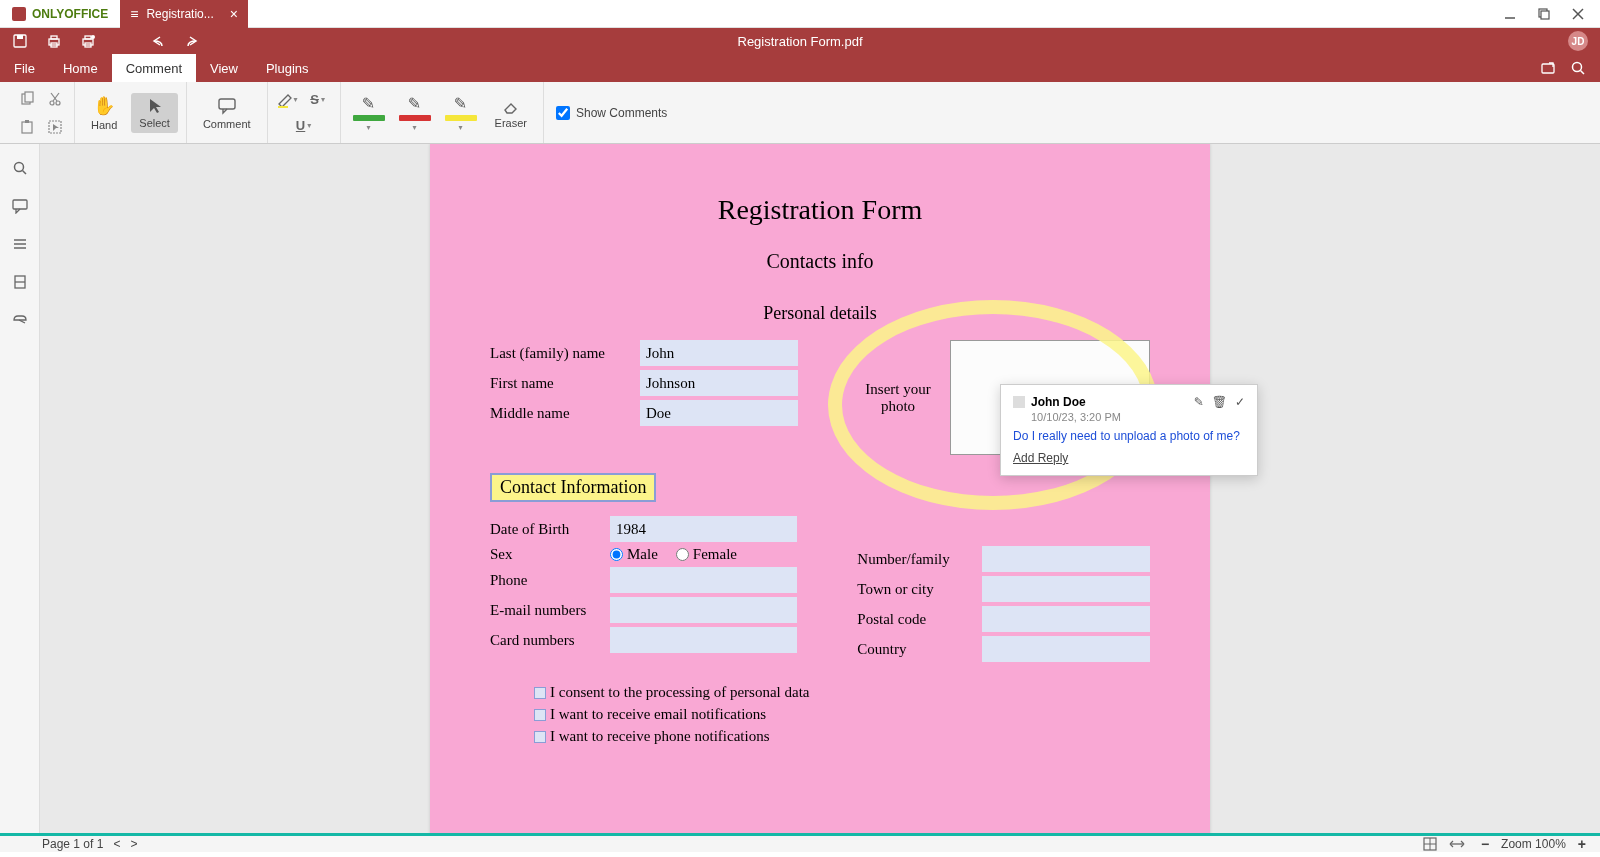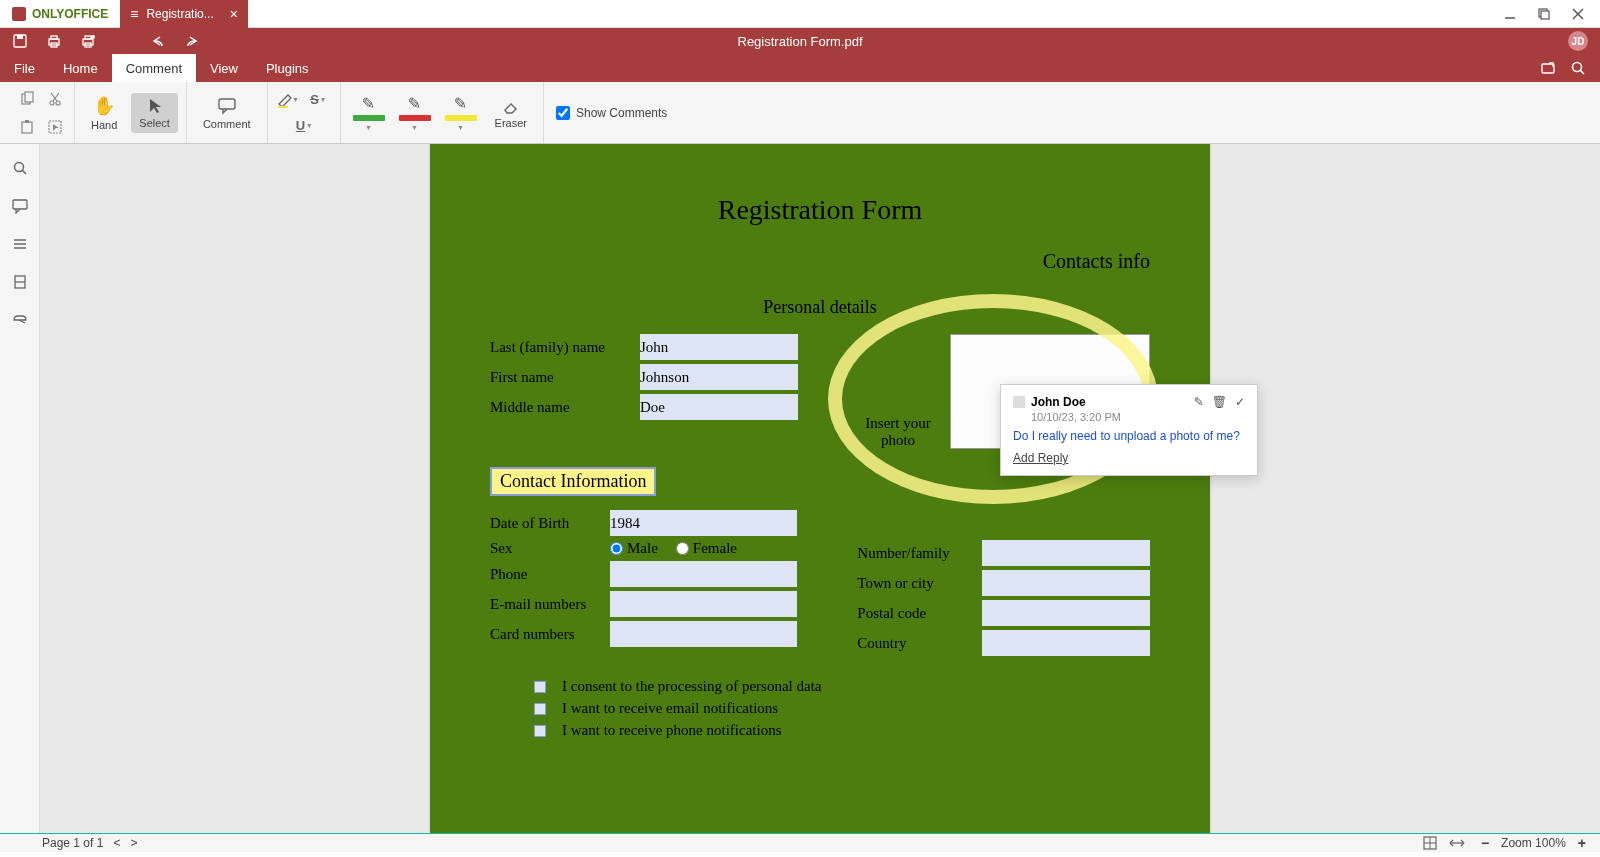--- a/index.html
+++ b/index.html
@@ -39,62 +39,62 @@
 .strip-wrap .pen { font-size: 16px; color: #555; }
 .strip-wrap .caret { font-size: 8px; color: #888; }
 .show-comments { display: flex; align-items: center; gap: 6px; font-size: 12px; color: #444; padding-left: 12px; }
 .show-comments input { width: 14px; height: 14px; }
 
 
 .main { display: flex; height: calc(857px - 28px - 26px - 28px - 62px - 24px); }
 .left-rail { width: 40px; background: #f5f5f5; border-right: 1px solid #ddd; display: flex; flex-direction: column; align-items: center; padding-top: 16px; gap: 22px; }
 .left-rail .rail-btn { color: #666; font-size: 16px; cursor: pointer; }
 .doc-area { flex: 1; background: #e9e9e9; overflow: auto; position: relative; display: flex; justify-content: center; padding-top: 0; }
-.page { background: #4d7c0f; width: 780px; margin-top: 0; min-height: 700px; padding: 50px 60px; position: relative; box-shadow: 0 0 3px rgba(0,0,0,.15); }
+.page { background: #f9a8d4; width: 780px; margin-top: 0; min-height: 700px; padding: 50px 60px; position: relative; box-shadow: 0 0 3px rgba(0,0,0,.15); }
 
 .page h1 { text-align: center; font-size: 28px; font-weight: normal; margin-bottom: 24px; font-family: Georgia, serif; }
-.page h2 { text-align: right; font-size: 20px; font-weight: normal; margin-bottom: 24px; font-family: Georgia, serif; }
+.page h2 { text-align: center; font-size: 20px; font-weight: normal; margin-bottom: 30px; font-family: Georgia, serif; }
 .page h3 { text-align: center; font-size: 18px; font-weight: normal; margin-bottom: 16px; font-family: Georgia, serif; }
 
 .form-row { display: flex; gap: 60px; }
 .form-col { flex: 1; }
 .field { display: flex; align-items: center; margin-bottom: 4px; font-family: Georgia, serif; font-size: 15px; }
 .field .flabel { width: 150px; }
-.field .finput { flex: 1; background: #dde4f5; height: 26px; padding: 3px 0; display: flex; align-items: center; font-family: Georgia, serif; }
-
-.photo-area { display: flex; gap: 12px; align-items: flex-end; position: relative; }
+.field .finput { flex: 1; background: #dde4f5; height: 26px; padding: 3px 6px; display: flex; align-items: center; font-family: Georgia, serif; }
+
+.photo-area { display: flex; gap: 12px; align-items: center; position: relative; }
 .photo-label { width: 80px; text-align: center; font-family: Georgia, serif; font-size: 15px; }
 .photo-box { width: 200px; height: 115px; border: 1px solid #999; background: #fcfcfc; }
 
 .yellow-circle { position: absolute; width: 330px; height: 210px; border: 14px solid #fcf48a; border-radius: 50%; top: -40px; left: -30px; opacity: .85; pointer-events: none; }
 
 .contact-heading { background: #fcf48a; border: 2px solid #8a9dd6; padding: 2px 8px; display: inline-block; font-family: Georgia, serif; font-size: 18px; }
 .contact-heading-wrap { text-align: left; margin: 18px 0 14px; }
 
 .radio-group { display: flex; gap: 18px; align-items: center; font-family: Georgia, serif; font-size: 15px; }
 .radio-item { display: flex; align-items: center; gap: 4px; }
 .radio-item input { width: 13px; height: 13px; }
 
 .checks { margin-top: 18px; font-family: Georgia, serif; font-size: 15px; }
-.check-row { display: flex; align-items: center; gap: 16px; margin-bottom: 5px; padding-left: 44px; }
+.check-row { display: flex; align-items: center; gap: 4px; margin-bottom: 5px; padding-left: 44px; }
 .check-row .box { width: 12px; height: 12px; border: 1px solid #8a9dd6; background: #dde4f5; }
 
 
 .comment-popup { position: absolute; top: 240px; left: 960px; width: 258px; background: #fff; border: 1px solid #ccc; box-shadow: 0 3px 12px rgba(0,0,0,.18); padding: 10px 12px; font-size: 12px; z-index: 10; }
 .comment-head { display: flex; align-items: center; gap: 6px; }
 .comment-head .sq { width: 12px; height: 12px; background: #ddd; }
 .comment-head .name { font-weight: bold; font-size: 12px; }
 .comment-head .actions { margin-left: auto; display: flex; gap: 8px; color: #555; }
 .comment-head .actions span { cursor: pointer; }
 .comment-date { color: #888; font-size: 11px; margin: 2px 0 6px 18px; }
 .comment-body { font-size: 12px; color: #1d4ed8; margin-bottom: 8px; }
 .add-reply { color: #444; text-decoration: underline; cursor: pointer; font-size: 12px; }
 
 
-.statusbar { height: 19px; background: #f5f5f5; border-top: 1px solid #14b8a6; display: flex; align-items: center; padding: 0 10px; font-size: 12px; color: #444; }
+.statusbar { height: 19px; background: #f5f5f5; border-top: 3px solid #14b8a6; display: flex; align-items: center; padding: 0 10px; font-size: 12px; color: #444; }
 .statusbar .pager { display: flex; align-items: center; gap: 10px; margin-left: 32px; }
 .statusbar .right { margin-left: auto; display: flex; align-items: center; gap: 12px; }
 .zoom-controls { display: flex; align-items: center; gap: 8px; }
 .zoom-btn { cursor: pointer; font-size: 14px; font-weight: bold; padding: 0 4px; }
 
 svg { display: block; }
 </style>
 </head>
 <body>
 

